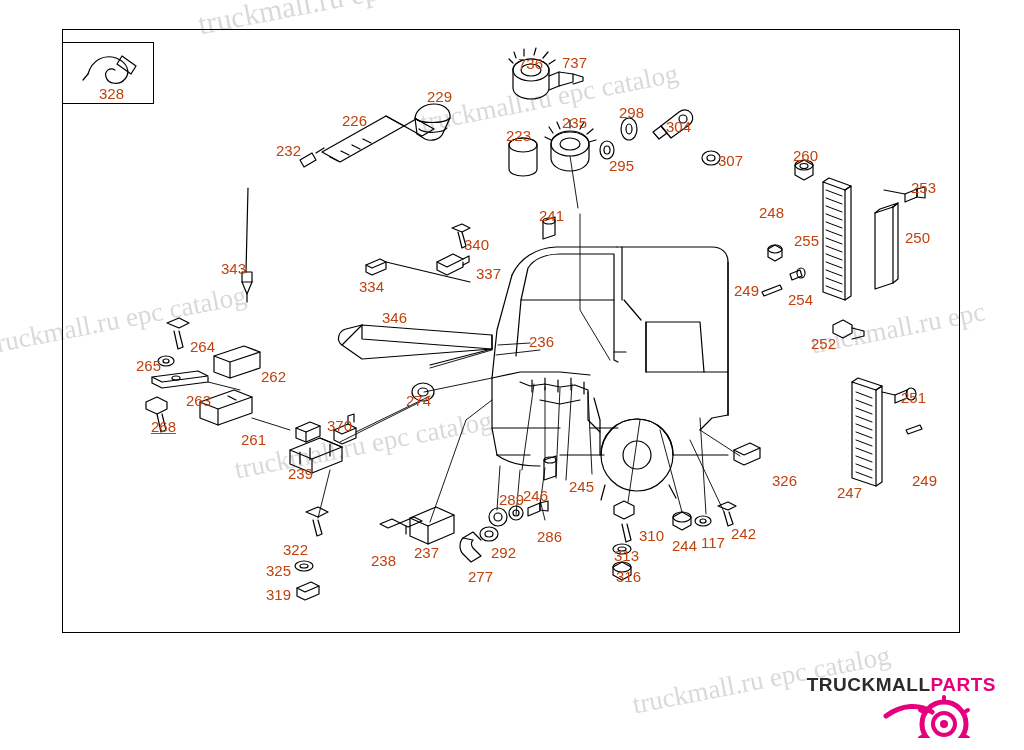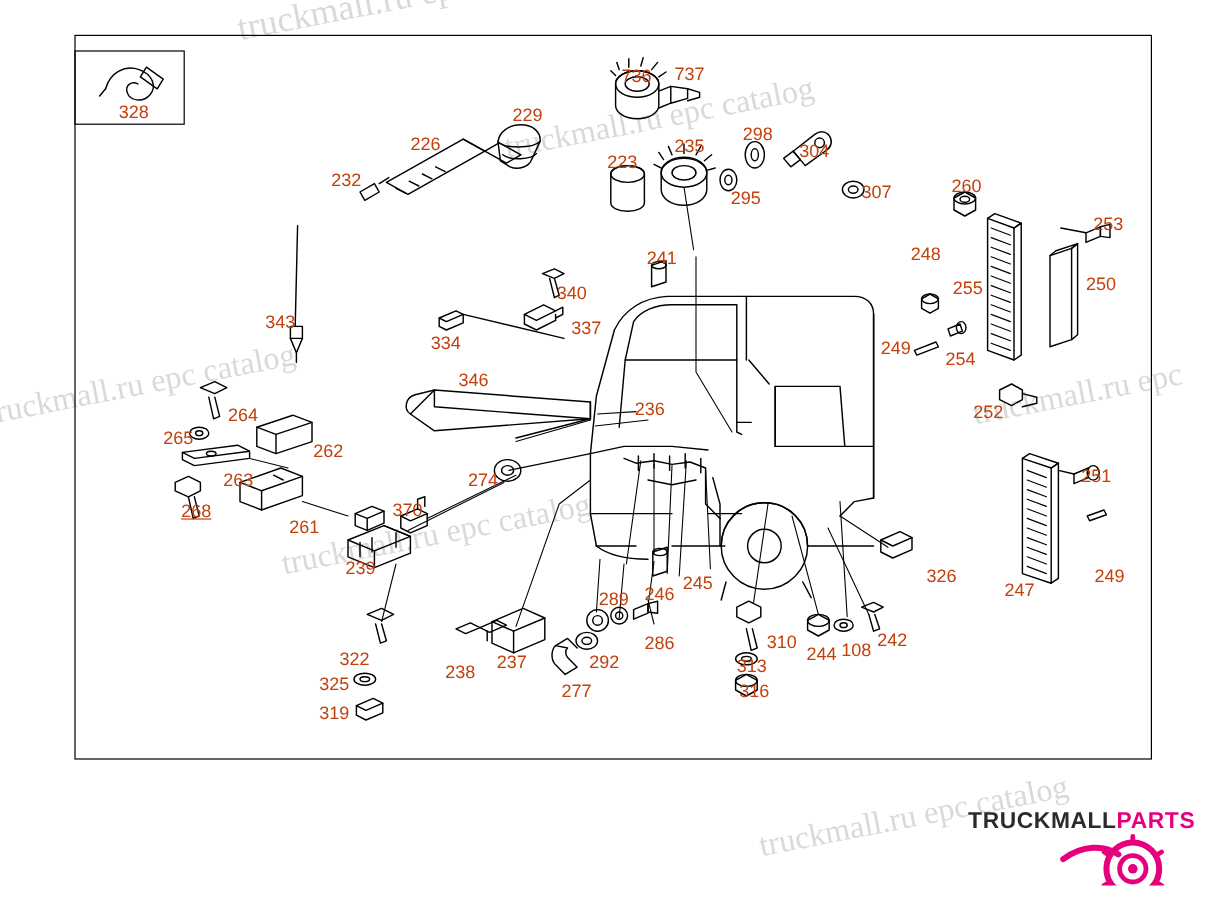--- a/index.html
+++ b/index.html
@@ -394,36 +394,36 @@
   <div class="label" style="left:464px; top:236px;">340</div>
   <div class="label" style="left:359px; top:238px;margin-top:40px;">334</div>
   <div class="label" style="left:476px; top:265px;">337</div>
   <div class="label" style="left:221px; top:260px;">343</div>
   <div class="label" style="left:382px; top:309px;">346</div>
   <div class="label" style="left:529px; top:333px;">236</div>
   <div class="label" style="left:190px; top:338px;">264</div>
   <div class="label" style="left:136px; top:357px;">265</div>
   <div class="label" style="left:261px; top:368px;">262</div>
   <div class="label" style="left:186px; top:392px;">263</div>
-  <div class="label" style="left:390px; top:392px;">274</div>
+  <div class="label" style="left:406px; top:392px;">274</div>
   <div class="label" style="left:901px; top:389px;">251</div>
   <div class="label" style="left:151px; top:418px;text-decoration:underline;">268</div>
   <div class="label" style="left:241px; top:431px;">261</div>
   <div class="label" style="left:327px; top:417px;">370</div>
   <div class="label" style="left:288px; top:465px;">239</div>
   <div class="label" style="left:772px; top:472px;">326</div>
   <div class="label" style="left:837px; top:484px;">247</div>
   <div class="label" style="left:912px; top:472px;">249</div>
   <div class="label" style="left:499px; top:491px;">289</div>
-  <div class="label" style="left:537px; top:487px;">246</div>
+  <div class="label" style="left:523px; top:487px;">246</div>
   <div class="label" style="left:569px; top:478px;">245</div>
   <div class="label" style="left:537px; top:528px;">286</div>
   <div class="label" style="left:639px; top:527px;">310</div>
   <div class="label" style="left:672px; top:537px;">244</div>
-  <div class="label" style="left:701px; top:534px;">108</div>
+  <div class="label" style="left:701px; top:534px;">117</div>
   <div class="label" style="left:731px; top:525px;">242</div>
   <div class="label" style="left:614px; top:547px;">313</div>
   <div class="label" style="left:616px; top:568px;">316</div>
   <div class="label" style="left:283px; top:541px;">322</div>
   <div class="label" style="left:371px; top:552px;">238</div>
   <div class="label" style="left:414px; top:544px;">237</div>
   <div class="label" style="left:491px; top:544px;">292</div>
   <div class="label" style="left:468px; top:568px;">277</div>
   <div class="label" style="left:266px; top:562px;">325</div>
   <div class="label" style="left:266px; top:586px;">319</div>

